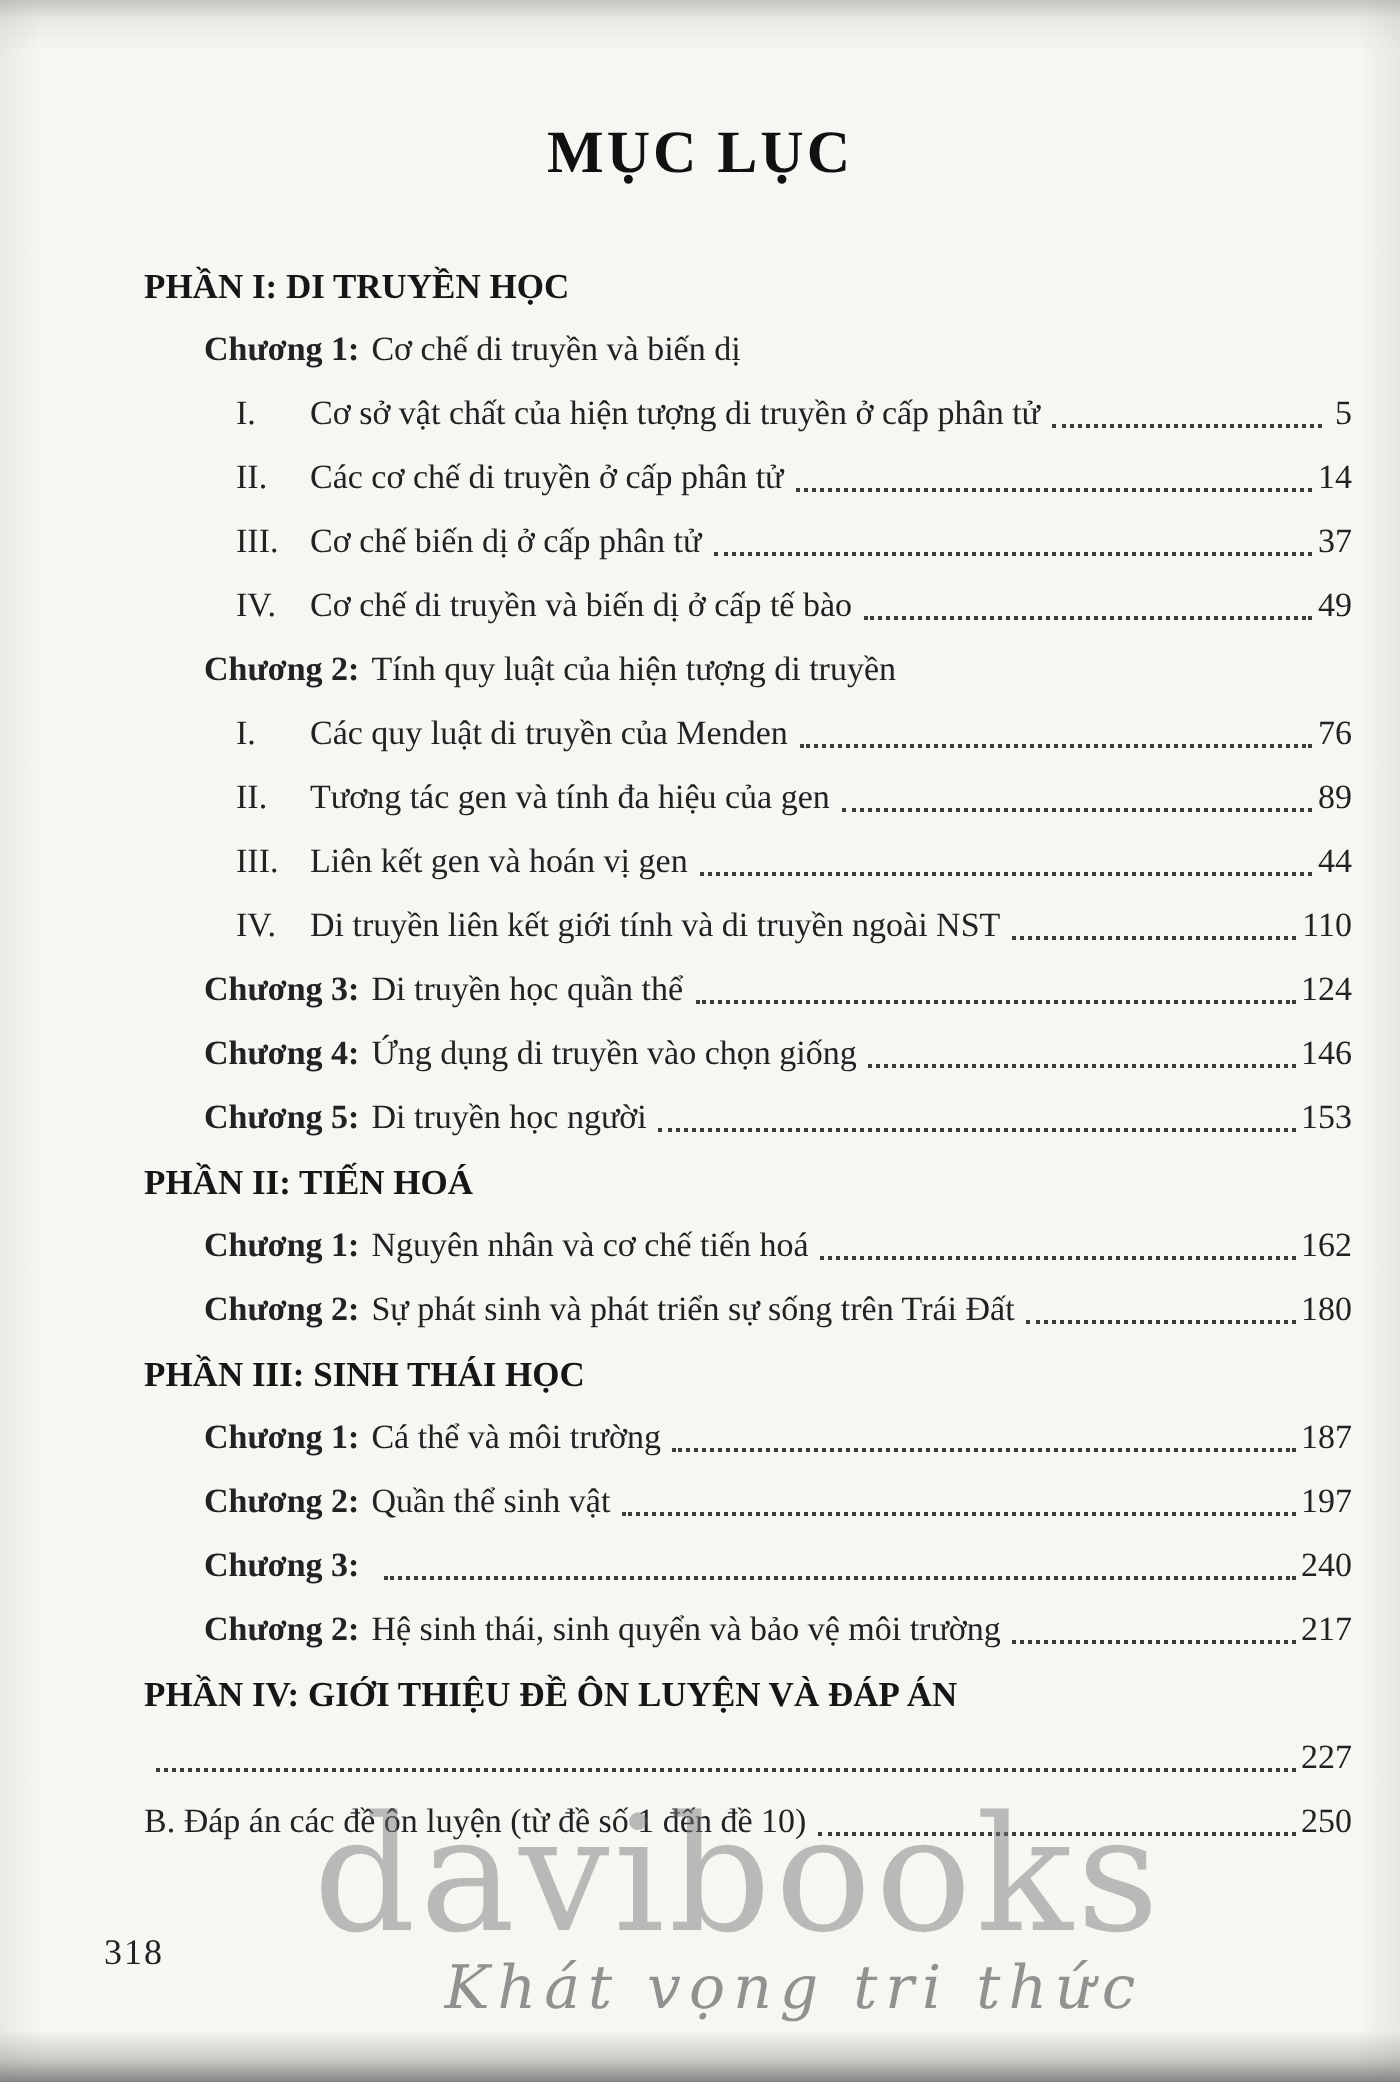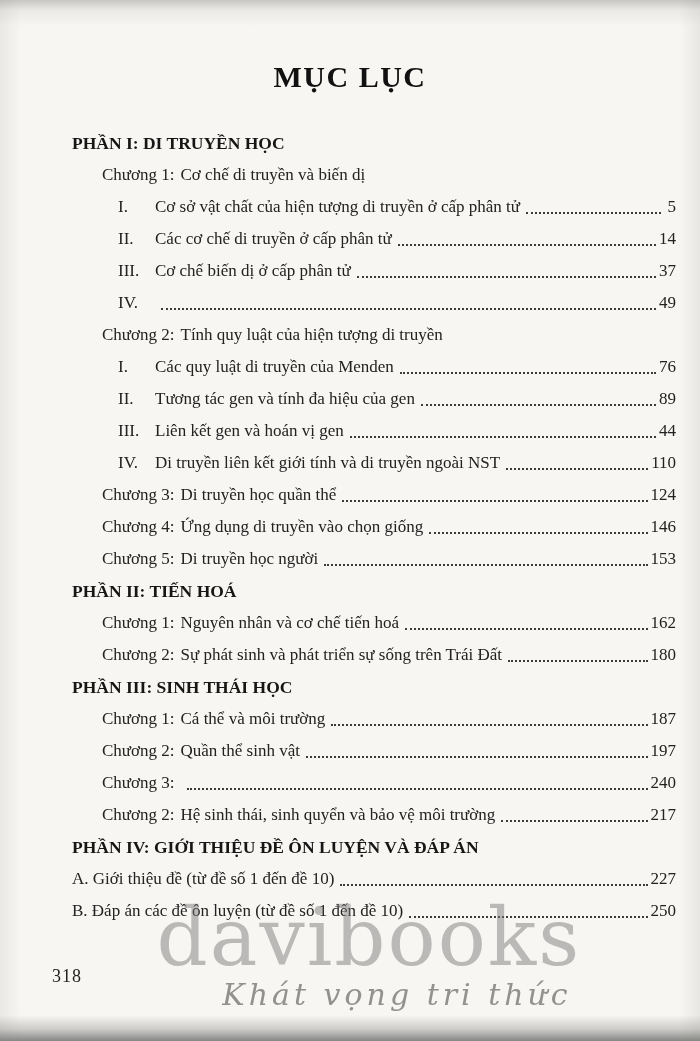--- a/index.html
+++ b/index.html
@@ -38,21 +38,21 @@
     align-items: baseline;
     height: 32px;
     line-height: 32px;
     font-size: 17px;
     white-space: nowrap;
     color: #222;
   }
   .row.part { font-weight: bold; font-size: 17.5px; color: #161616; }
   .row.chapter { padding-left: 30px; }
   .row.item { padding-left: 46px; }
-  .prefix { font-weight: normal; margin-right: 6px; flex: 0 0 auto; }
+  .prefix { font-weight: bold; margin-right: 6px; flex: 0 0 auto; }
   .numeral { flex: 0 0 37px; }
   .text { flex: 0 0 auto; }
   .leader {
     flex: 1 1 auto;
     min-width: 12px;
     align-self: flex-end;
     height: 0;
     border-bottom: 2px dotted #3c3c3c;
     margin: 0 3px 9px 6px;
   }
@@ -130,20 +130,21 @@
         <span class="pagenum">14</span>
       </div>
       <div class="row item">
         <span class="numeral">III.</span>
         <span class="text">Cơ chế biến dị ở cấp phân tử</span>
         <span class="leader"></span>
         <span class="pagenum">37</span>
       </div>
       <div class="row item">
         <span class="numeral">IV.</span>
+        <span class="text">Cơ chế di truyền và biến dị ở cấp tế bào</span>
         <span class="leader"></span>
         <span class="pagenum">49</span>
       </div>
       <div class="row chapter">
         <span class="prefix">Chương 2:</span>
         <span class="text">Tính quy luật của hiện tượng di truyền</span>
       </div>
       <div class="row item">
         <span class="numeral">I.</span>
         <span class="text">Các quy luật di truyền của Menden</span>
@@ -224,21 +225,20 @@
       <div class="row chapter">
         <span class="prefix">Chương 2:</span>
         <span class="text">Hệ sinh thái, sinh quyển và bảo vệ môi trường</span>
         <span class="leader"></span>
         <span class="pagenum">217</span>
       </div>
       <div class="row part">
         <span class="text">PHẦN IV: GIỚI THIỆU ĐỀ ÔN LUYỆN VÀ ĐÁP ÁN</span>
       </div>
       <div class="row entry">
-        <span class="text">A. Giới thiệu đề (từ đề số 1 đến đề 10)</span>
         <span class="leader"></span>
         <span class="pagenum">227</span>
       </div>
       <div class="row entry">
         <span class="text">B. Đáp án các đề ôn luyện (từ đề số 1 đến đề 10)</span>
         <span class="leader"></span>
         <span class="pagenum">250</span>
       </div>
     </div>
 

